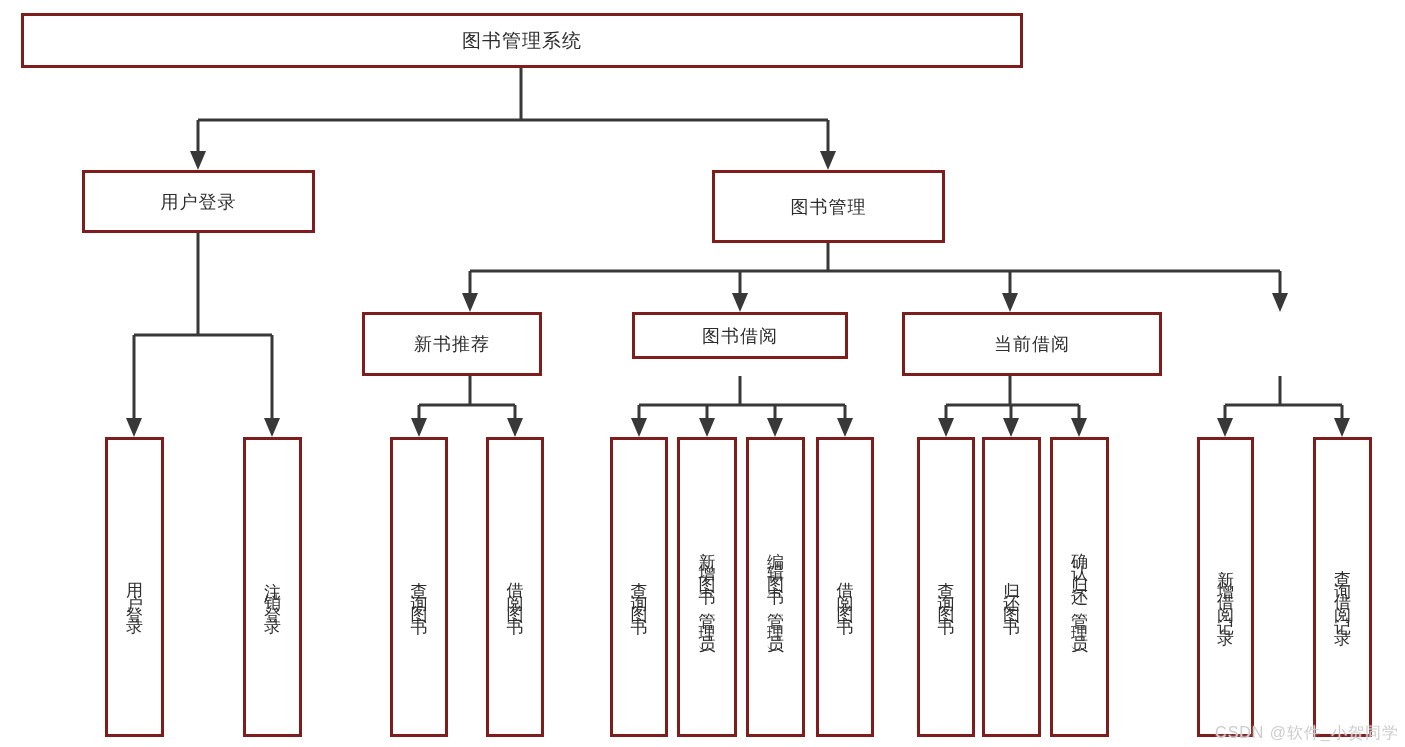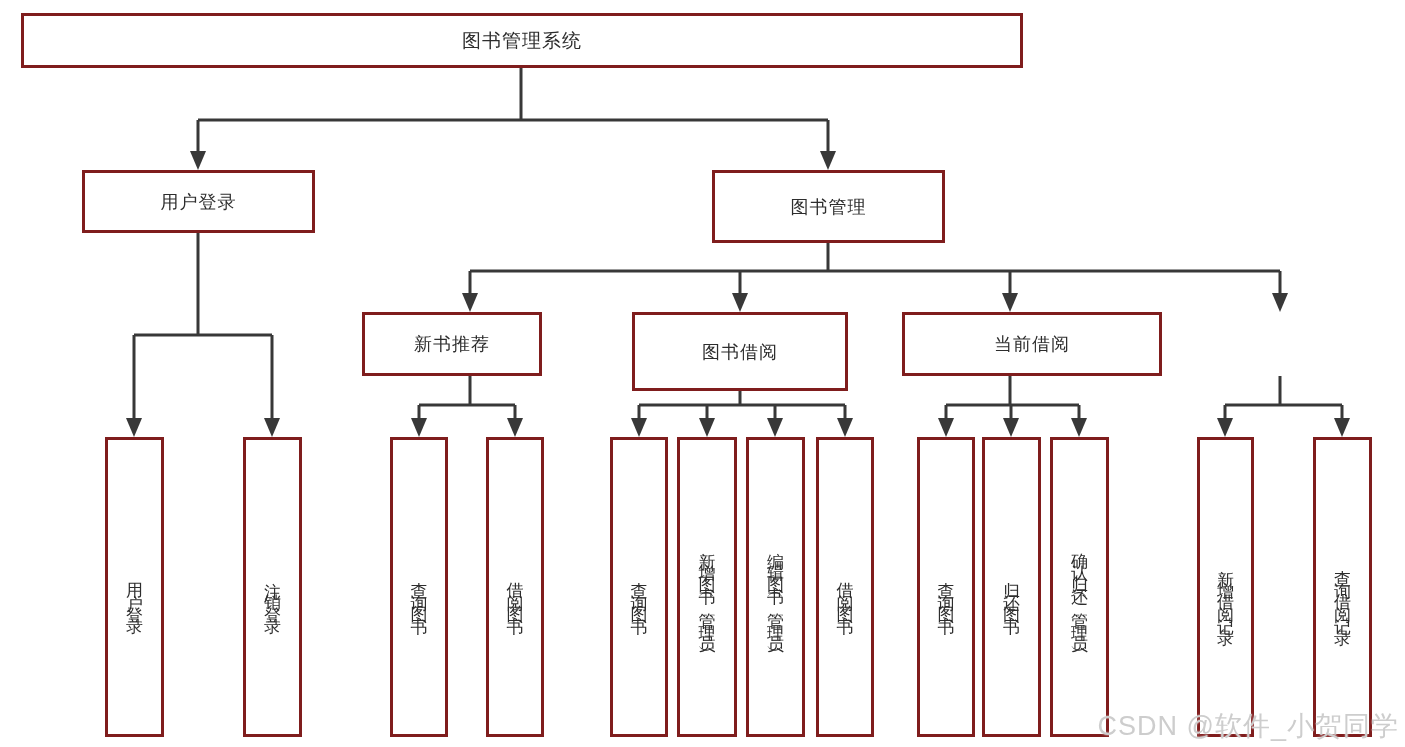--- a/index.html
+++ b/index.html
@@ -16,21 +16,21 @@
   .h-node{font-size:18px;letter-spacing:1px;white-space:nowrap;}
   .root-node{font-size:19px;}
   .v-node .vtext{
     writing-mode:vertical-rl;text-orientation:mixed;
     font-size:17px;line-height:1;letter-spacing:12px;
     margin-bottom:-12px; 
     white-space:nowrap;
   }
   .watermark{
     position:absolute;right:6px;bottom:3px;z-index:5;
-    font-size:27px;letter-spacing:1px;color:#cdcdcd;
+    font-size:16px;letter-spacing:1px;color:#cdcdcd;
     text-shadow:0 0 2px #ffffff;white-space:nowrap;
   }
 </style>
 </head>
 <body>
 
 <div class="canvas">
 
   <svg class="edges" viewBox="0 0 1405 747" xmlns="http://www.w3.org/2000/svg" aria-hidden="true">
     <g stroke="#383838" stroke-width="3" fill="none">
@@ -79,21 +79,21 @@
   <div class="node h-node" style="left:82px;top:170px;width:233px;height:63px;">
     <span>用户登录</span>
   </div>
   <div class="node h-node" style="left:712px;top:170px;width:233px;height:73px;">
     <span>图书管理</span>
   </div>
 
   <div class="node h-node" style="left:362px;top:312px;width:180px;height:64px;">
     <span>新书推荐</span>
   </div>
-  <div class="node h-node" style="left:632px;top:312px;width:216px;height:79px;">
+  <div class="node h-node" style="left:632px;top:312px;width:216px;height:47px;">
     <span>图书借阅</span>
   </div>
   <div class="node h-node" style="left:902px;top:312px;width:260px;height:64px;text-align:center;">
     <span>当前借阅</span>
   </div>
 
   <div class="node v-node" style="left:105px;top:437px;width:59px;height:300px;">
     <span class="vtext">用户登录</span>
   </div>
   <div class="node v-node" style="left:243px;top:437px;width:59px;height:300px;">

